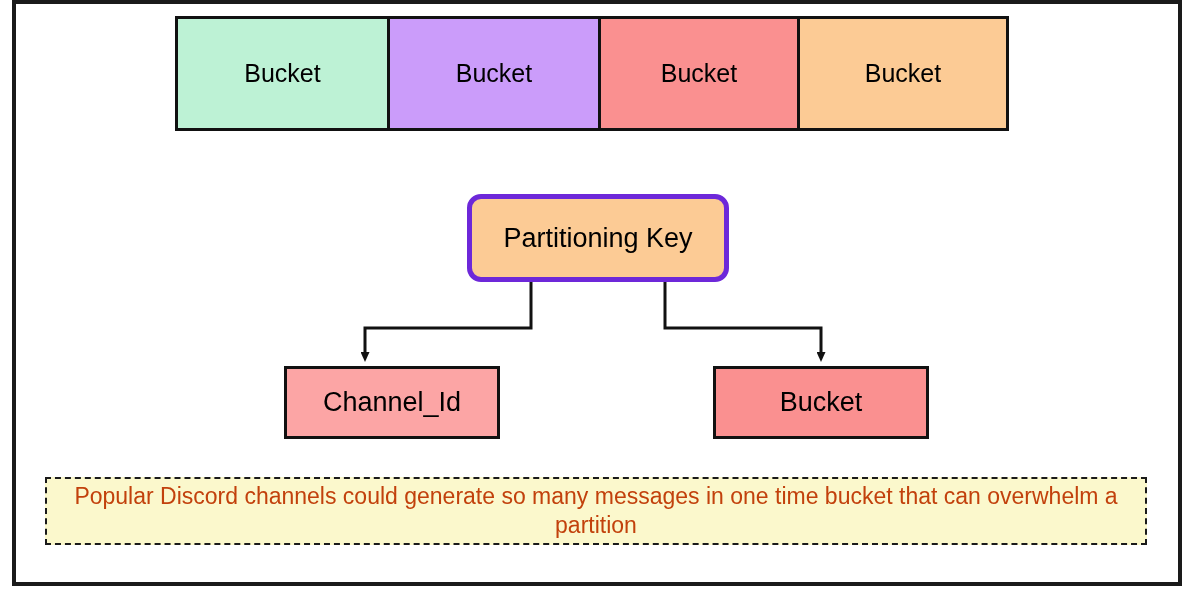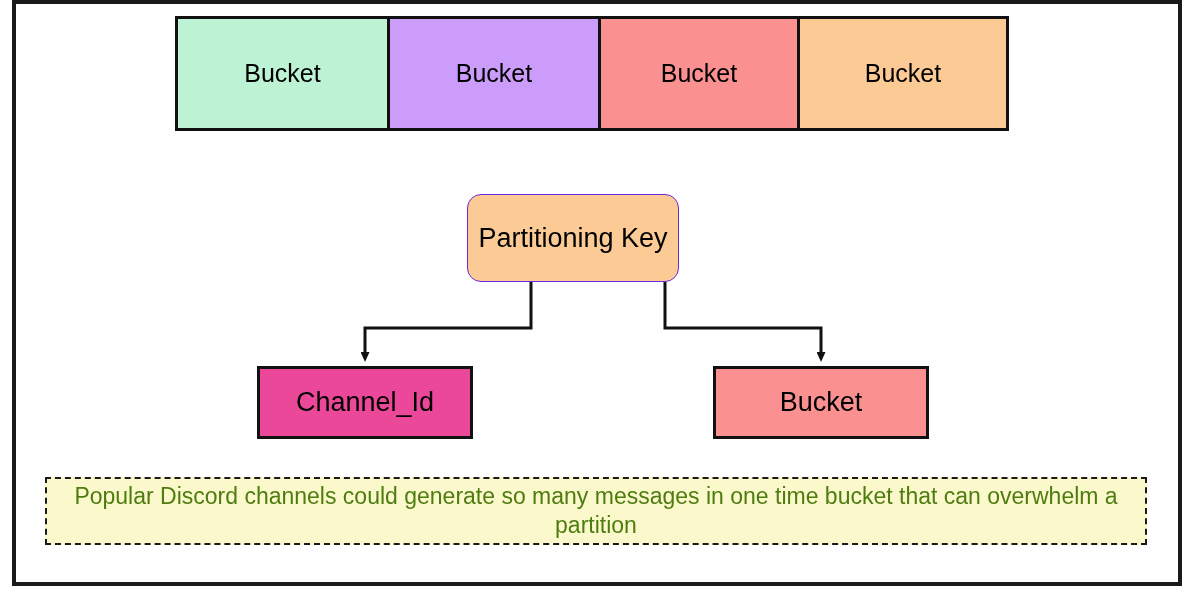--- a/index.html
+++ b/index.html
@@ -66,23 +66,23 @@
     color: #000000;
     height: 115px;
   }
   .bucket-cell:first-child { margin-left: 0; }
 
   
   .pkey-node {
     position: absolute;
     left: 467px;
     top: 194px;
-    width: 212px;
+    width: 262px;
     height: 88px;
-    border: 1px solid #6d28d9;
+    border: 5px solid #6d28d9;
     border-radius: 14px;
     box-sizing: border-box;
     display: flex;
     align-items: center;
     justify-content: center;
     font-size: 27px;
     color: #000000;
   }
 
   
@@ -118,21 +118,21 @@
     height: 68px;
     box-sizing: border-box;
     border: 2px dashed #1a1a1a;
     display: flex;
     align-items: center;
     justify-content: center;
     padding: 4px 14px;
   }
   .note-text {
     font-size: 23px;
-    color: #4d7c0f;
+    color: #c2410c;
     text-align: center;
     line-height: 1.25;
   }
 </style>
 </head>
 <body>
 
 <div id="canvas">
 
   <div class="outer-frame" style="border-color: rgb(26, 26, 26);"></div>
@@ -162,21 +162,21 @@
 
     <path d="M531,282 L531,328 L365,328 L365,354" fill="none" stroke="#111111" stroke-width="3" marker-end="url(#arrowhead)"></path>
 
     <path d="M665,282 L665,328 L821,328 L821,354" fill="none" stroke="#111111" stroke-width="3" marker-end="url(#arrowhead)"></path>
   </svg>
 
   <div class="pkey-node" style="background: rgb(252, 203, 149);">
     <span>Partitioning Key</span>
   </div>
 
-  <div class="leaf-node leaf-left" style="background: #ec4899;">
+  <div class="leaf-node leaf-left" style="background: #fca5a5; margin-left: 27px;">
     <span>Channel_Id</span>
   </div>
   <div class="leaf-node leaf-right" style="background: rgb(250, 144, 144);">
     <span>Bucket</span>
   </div>
 
   <div class="note-box" style="background: rgb(251, 248, 204); border-color: rgb(26, 26, 26);">
     <div class="note-text">
       <span>Popular Discord channels could generate so many messages in one time bucket that can</span>
       <span>overwhelm a partition</span>

